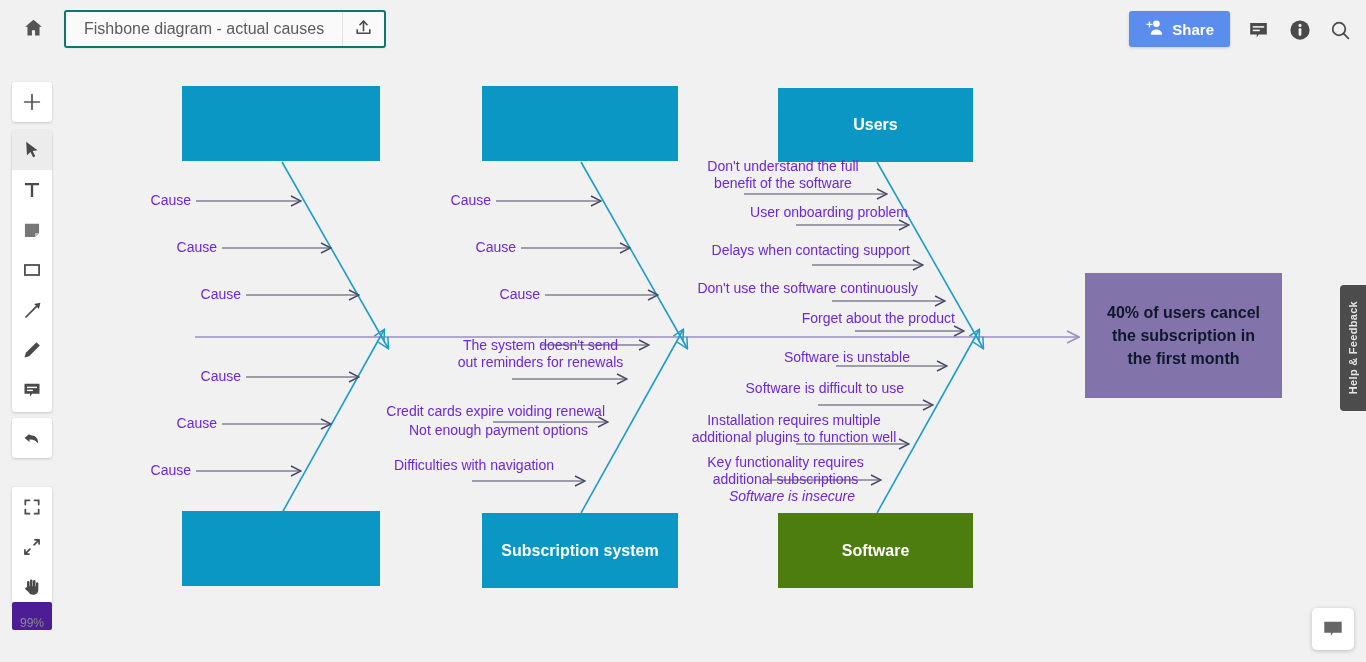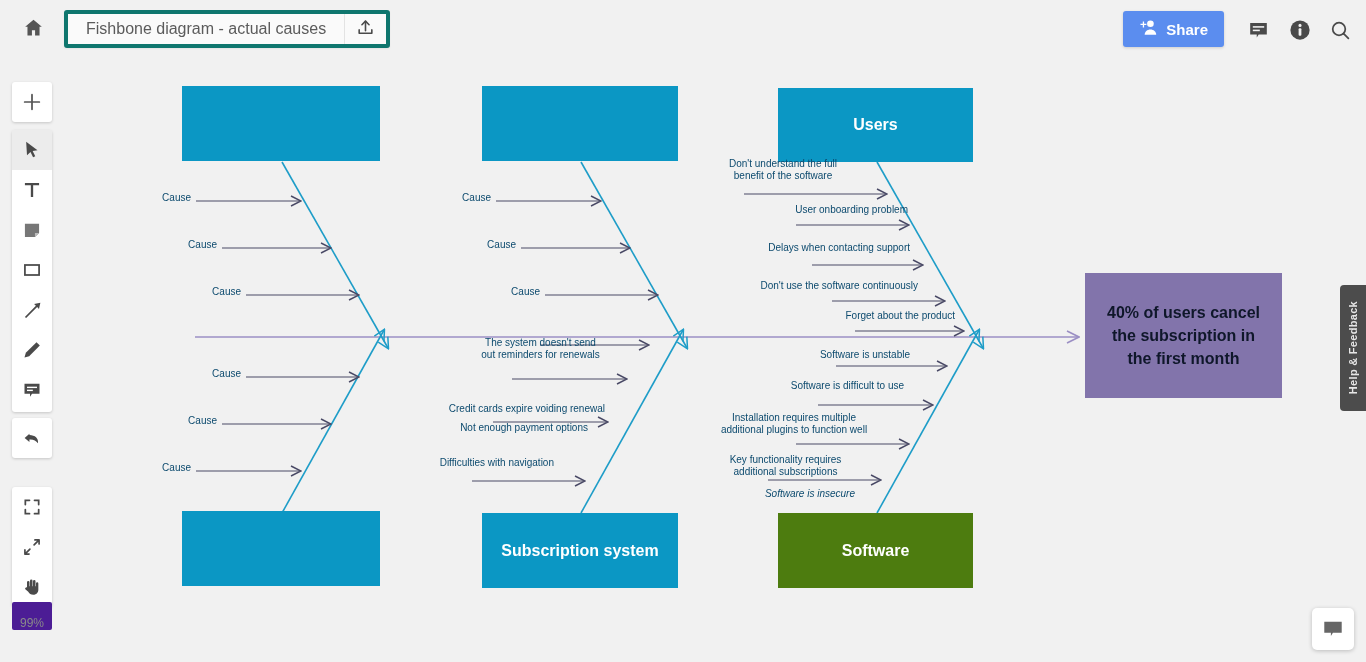--- a/index.html
+++ b/index.html
@@ -16,33 +16,33 @@
     position:absolute; left:0; top:0; width:1366px; height:58px;
     background:#f1f1f1; z-index:20;
   }
   #home-btn{
     position:absolute; left:16px; top:12px; width:34px; height:34px;
     display:flex; align-items:center; justify-content:center; cursor:pointer;
   }
   #title-wrap{
     position:absolute; left:64px; top:10px; height:38px;
     display:flex; align-items:stretch;
-    background:#fafafa; border:4px solid #0f766e; border-radius:3px;
+    background:#fafafa; border:2px solid #0f766e; border-radius:3px;
     box-shadow:0 1px 2px rgba(0,0,0,.06);
   }
   #doc-title{
     display:flex; align-items:center; padding:0 18px;
     font-size:16px; color:#5b5b5b; white-space:nowrap; cursor:text;
   }
   #export-btn{
     width:42px; display:flex; align-items:center; justify-content:center;
     border-left:1px solid #e3e3e3; cursor:pointer;
   }
   #share-btn{
-    position:absolute; right:142px; top:11px; height:36px;
+    position:absolute; right:136px; top:11px; height:36px;
     background:#5b8def; color:#fff; border:none; border-radius:3px;
     display:flex; align-items:center; gap:8px; padding:0 16px;
     font-size:15px; font-weight:bold; cursor:pointer;
     box-shadow:0 1px 3px rgba(0,0,0,.15);
   }
   .topicon{
     position:absolute; top:18px; width:24px; height:24px;
     display:flex; align-items:center; justify-content:center; cursor:pointer;
   }
   #comment-icon{ right:96px; }
@@ -97,21 +97,21 @@
     color:#fff; font-size:16px; font-weight:bold; text-align:center;
   }
   #effect-box{
     position:absolute; display:flex; align-items:center; justify-content:center;
     padding:0 14px;
   }
   #effect-box span{
     color:#0f172a; font-size:16px; font-weight:bold; text-align:center; line-height:1.45;
   }
   .cz-label{
-    position:absolute; font-size:10px; color:#0c4a6e; line-height:1.22;
+    position:absolute; font-size:14px; color:#6d28d9; line-height:1.22;
     white-space:pre; pointer-events:none;
   }
   .cz-label.r{ text-align:right; }
   .cz-label.c{ text-align:center; }
 </style>
 </head>
 <body>
 
 <div id="topbar">
 

